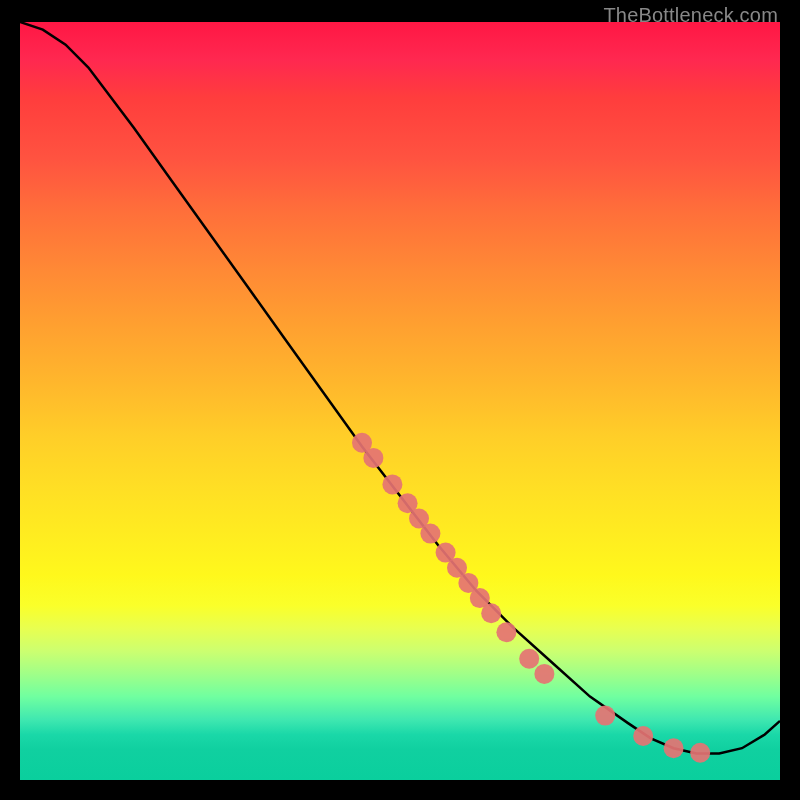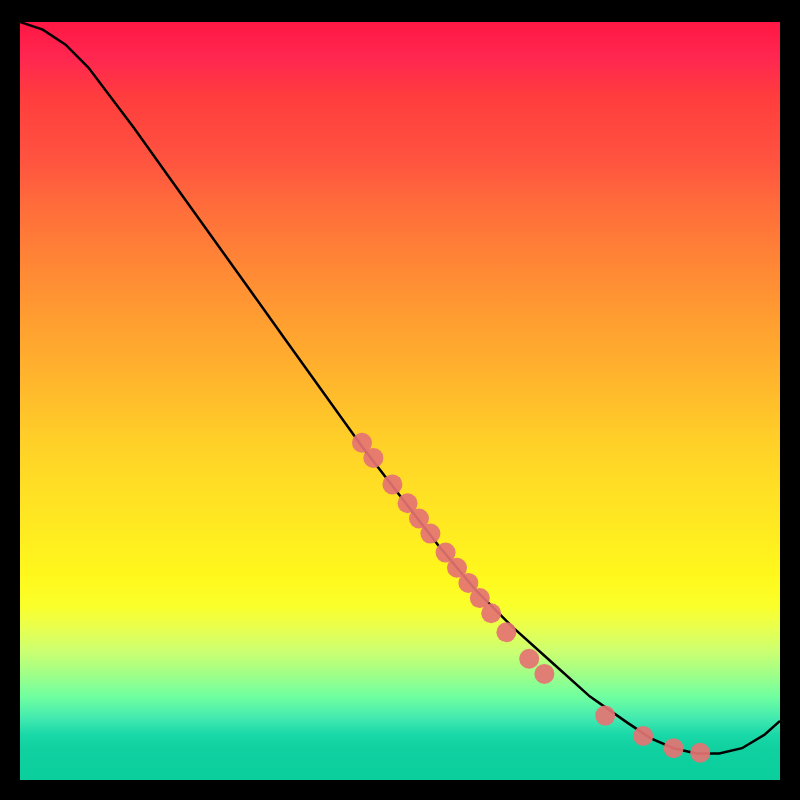--- a/index.html
+++ b/index.html
@@ -65,20 +65,21 @@
     left: 20px;
     width: 760px;
     height: 758px;
     z-index: 5;
   }
 </style>
 </head>
 <body>
 
 <div class="chart-container">
+  <div class="watermark">TheBottleneck.com</div>
   <div class="plot-area"></div>
   <svg class="overlay" viewBox="0 0 760 758" preserveAspectRatio="none">
     <g id="curve-group">
         <path d="M0.0 0.0 L22.8 7.6 L45.6 22.7 L68.4 45.5 L91.2 75.8 L114.0 106.1 L152.0 159.2 L190.0 212.2 L228.0 265.3 L266.0 318.4 L304.0 371.4 L342.0 424.5 L380.0 473.8 L418.0 523.0 L456.0 568.5 L494.0 606.4 L532.0 640.5 L570.0 674.6 L608.0 701.1 L630.8 716.3 L653.6 726.2 L676.4 731.5 L699.2 731.5 L722.0 726.2 L744.8 712.5 L760.0 698.9" fill="none" stroke="#000000" stroke-width="2.5"></path>
       </g>
     <g id="scatter-group">
         <circle cx="342.0" cy="420.7" r="10" fill="#e57373" fill-opacity="0.92"></circle>
         <circle cx="353.4" cy="435.9" r="10" fill="#e57373" fill-opacity="0.92"></circle>
         <circle cx="372.4" cy="462.4" r="10" fill="#e57373" fill-opacity="0.92"></circle>
         <circle cx="387.6" cy="481.3" r="10" fill="#e57373" fill-opacity="0.92"></circle>

